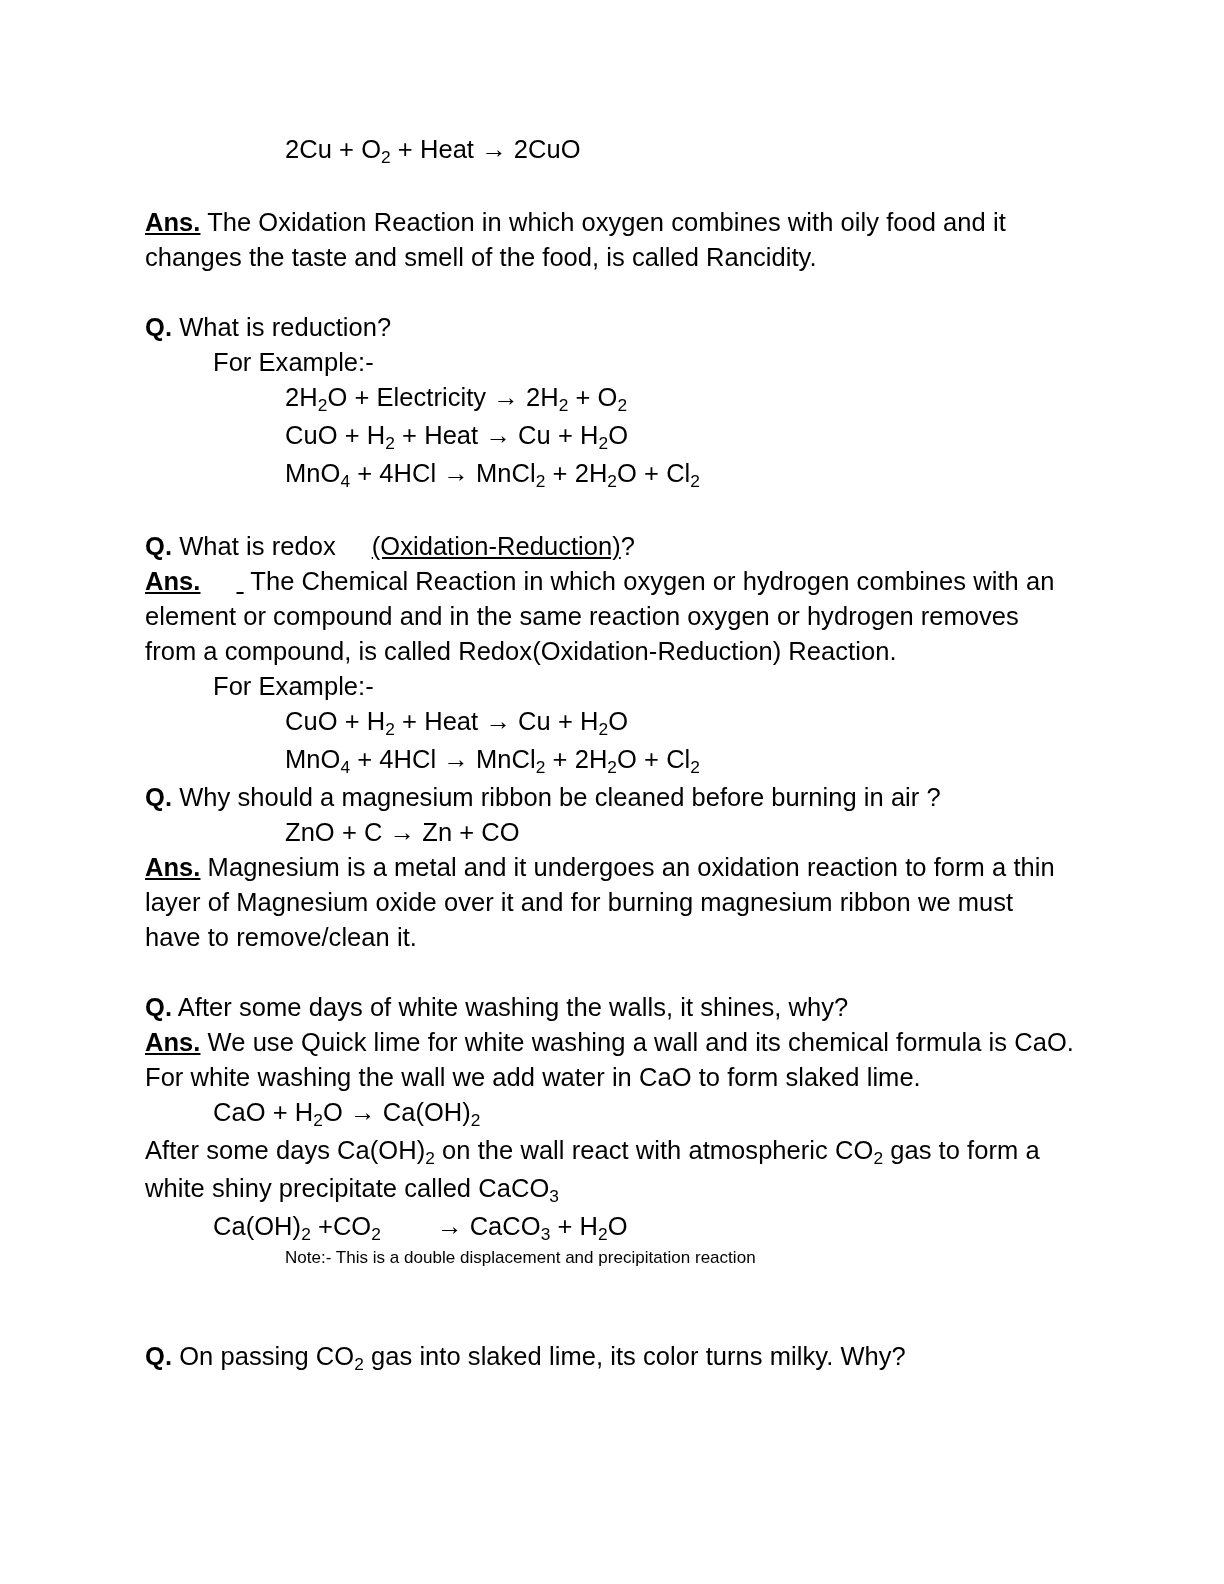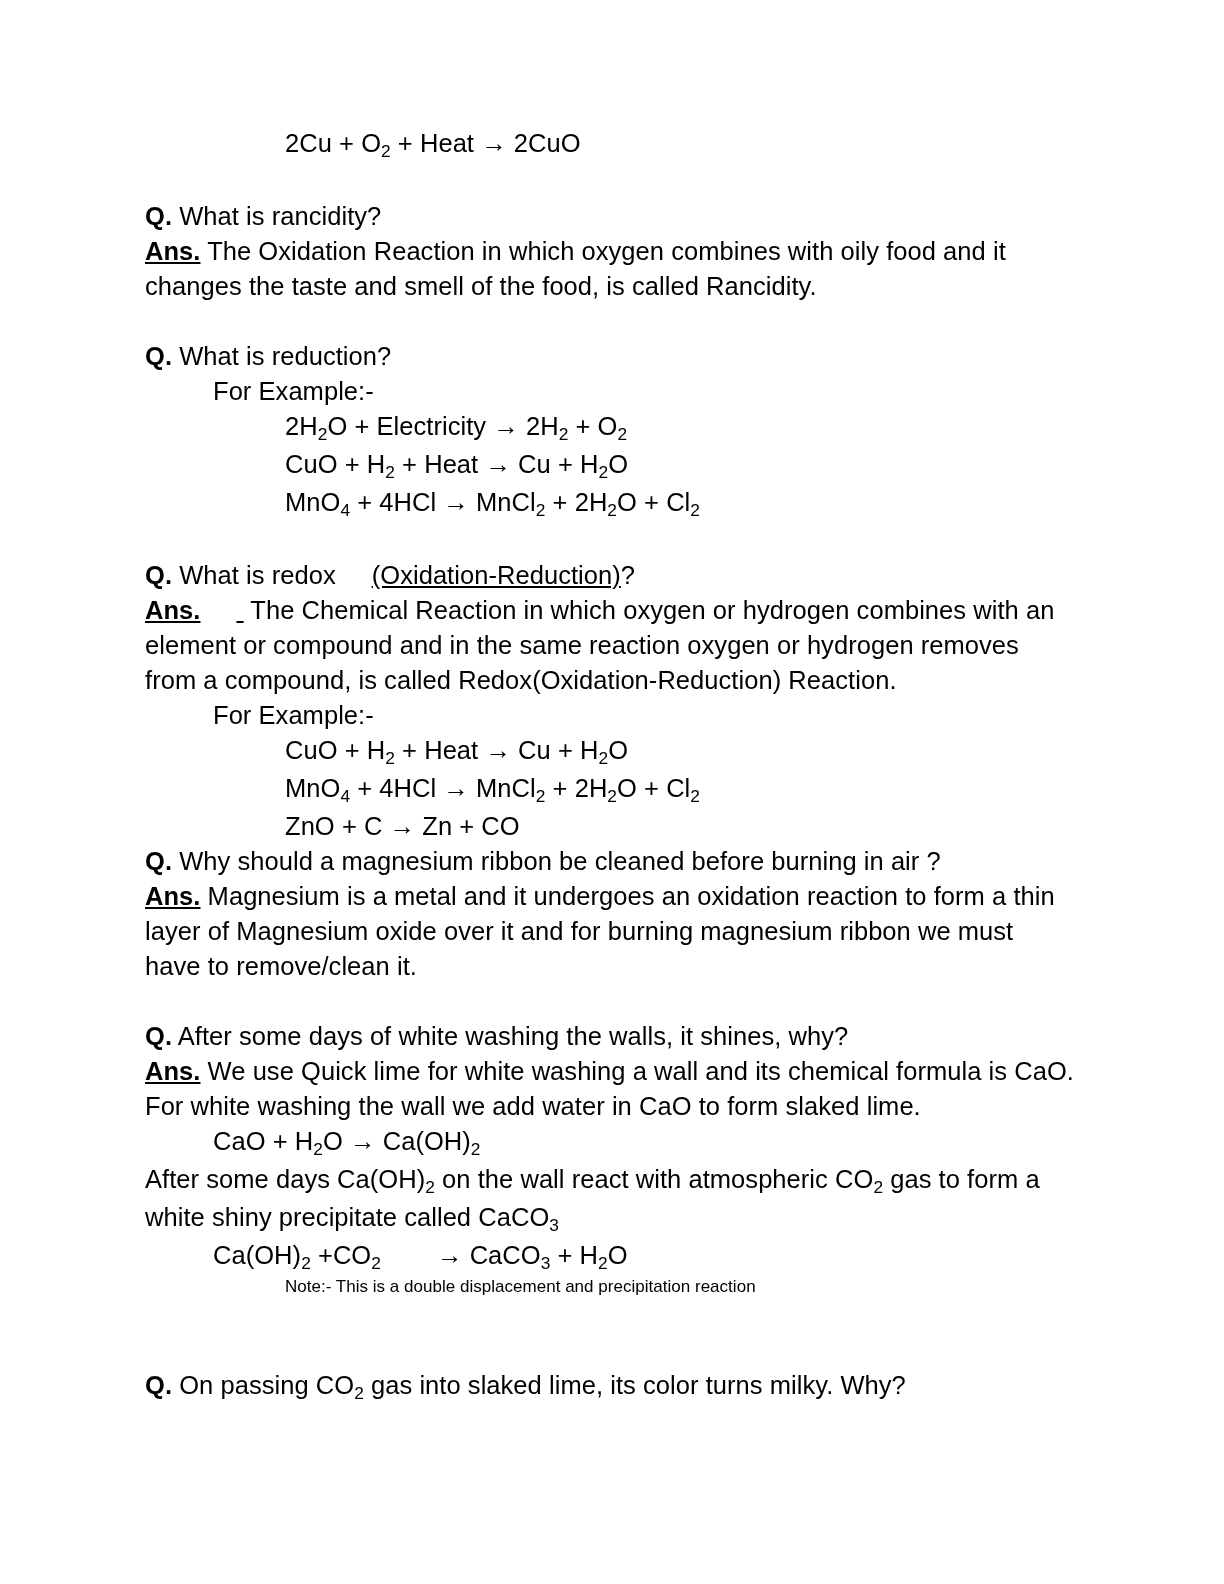--- a/index.html
+++ b/index.html
@@ -16,21 +16,21 @@
     width: 1224px;
     height: 1584px;
     background: #ffffff;
     box-sizing: border-box;
     padding: 0;
     overflow: hidden;
   }
   .content {
     position: absolute;
     left: 145px;
-    top: 126px;
+    top: 132px;
     width: 930px;
     font-size: 25.5px;
     line-height: 35px;
     letter-spacing: 0.05px;
   }
   .line {
     white-space: pre-wrap;
     min-height: 35px;
   }
   .para {
@@ -81,41 +81,40 @@
 </head>
 <body>
 
 <div class="page">
   <div class="content">
 
     <div class="line indent-eq"><span>2Cu + O</span><sub>2</sub><span> + Heat </span><span class="arrow">→</span><span> 2CuO</span></div>
 
     <div class="blank"></div>
 
-    <div class="line"><span class="bold">Q.</span><span> What is rancidity?</span></div>
     <div class="para"><span class="bold-ul">Ans.</span><span> The Oxidation Reaction in which oxygen combines with oily food and it changes the taste and smell of the food, is called Rancidity.</span></div>
 
     <div class="blank"></div>
 
     <div class="line"><span class="bold">Q.</span><span> What is reduction?</span></div>
     <div class="line indent-ex">For Example:-</div>
     <div class="line indent-eq">2H<sub>2</sub>O + Electricity <span class="arrow">→</span> 2H<sub>2</sub> + O<sub>2</sub></div>
     <div class="line indent-eq">CuO + H<sub>2</sub> + Heat <span class="arrow">→</span> Cu + H<sub>2</sub>O</div>
     <div class="line indent-eq">MnO<sub>4</sub> + 4HCl <span class="arrow">→</span> MnCl<sub>2</sub> + 2H<sub>2</sub>O + Cl<sub>2</sub></div>
 
     <div class="blank"></div>
 
     <div class="line"><span class="bold">Q.</span><span> What is redox</span><span class="ul">(Oxidation-Reduction)</span><span>?</span></div>
     <div class="para"><span class="bold-ul">Ans.</span><span class="ul">&nbsp;</span><span> The Chemical Reaction in which oxygen or hydrogen combines with an element or compound and in the same reaction oxygen or hydrogen removes from a compound, is called Redox(Oxidation-Reduction) Reaction.</span></div>
     <div class="line indent-ex">For Example:-</div>
     <div class="line indent-eq">CuO + H<sub>2</sub> + Heat <span class="arrow">→</span> Cu + H<sub>2</sub>O</div>
     <div class="line indent-eq">MnO<sub>4</sub> + 4HCl <span class="arrow">→</span> MnCl<sub>2</sub> + 2H<sub>2</sub>O + Cl<sub>2</sub></div>
+    <div class="line"><span class="bold">Q.</span><span> Why should a magnesium ribbon be cleaned before burning in air ?</span></div>
+
     <div class="line indent-eq">ZnO + C <span class="arrow">→</span> Zn + CO</div>
-
-    <div class="line"><span class="bold">Q.</span><span> Why should a magnesium ribbon be cleaned before burning in air ?</span></div>
     <div class="para"><span class="bold-ul">Ans.</span><span> Magnesium is a metal and it undergoes an oxidation reaction to form a thin layer of Magnesium oxide over it and for burning magnesium ribbon we must have to remove/clean it.</span></div>
 
     <div class="blank"></div>
 
     <div class="line"><span class="bold">Q.</span><span> After some days of white washing the walls, it shines, why?</span></div>
     <div class="para"><span class="bold-ul">Ans.</span><span> We use Quick lime for white washing a wall and its chemical formula is CaO. For white washing the wall we add water in CaO to form slaked lime.</span></div>
     <div class="line indent-ex">CaO + H<sub>2</sub>O <span class="arrow">→</span> Ca(OH)<sub>2</sub></div>
     <div class="para"><span>After some days Ca(OH)</span><sub>2</sub><span> on the wall react with atmospheric CO</span><sub>2</sub><span> gas to form a white shiny precipitate called CaCO</span><sub>3</sub></div>
     <div class="line indent-ex">Ca(OH)<sub>2</sub> +CO<sub>2</sub><span class="gap-wide"></span><span class="arrow">→</span> CaCO<sub>3</sub> + H<sub>2</sub>O</div>
     <div class="note">Note:- This is a double displacement and precipitation reaction</div>

